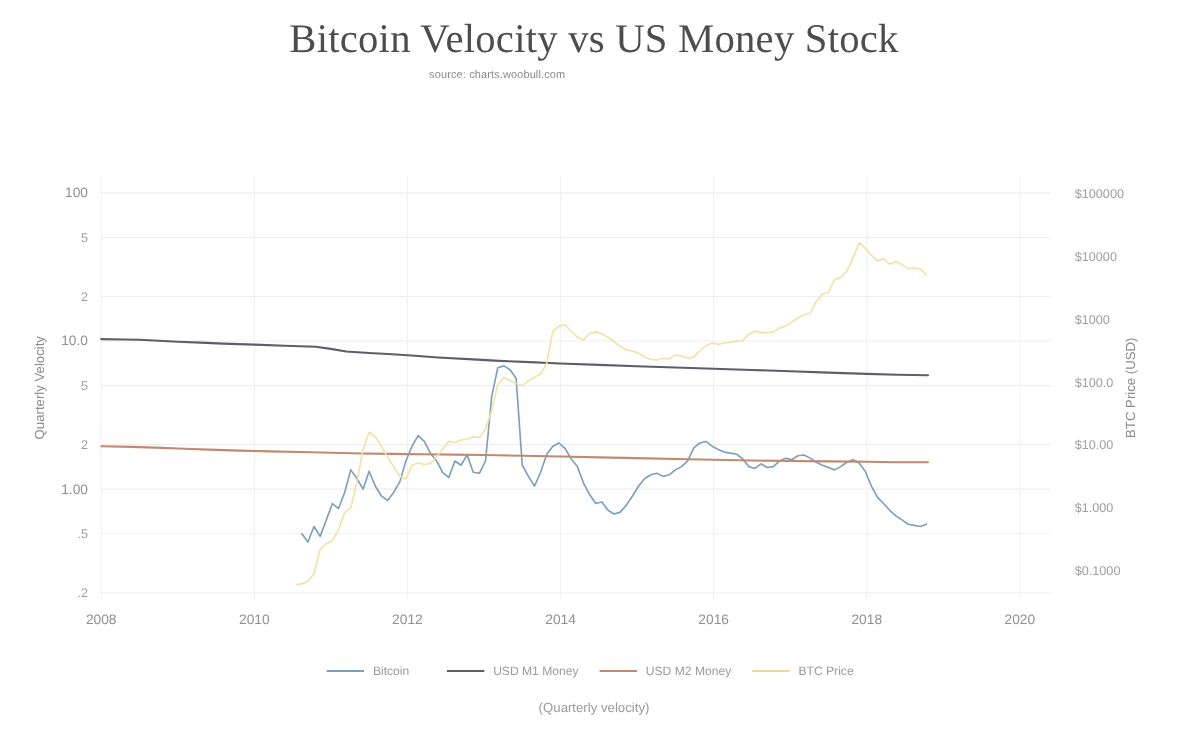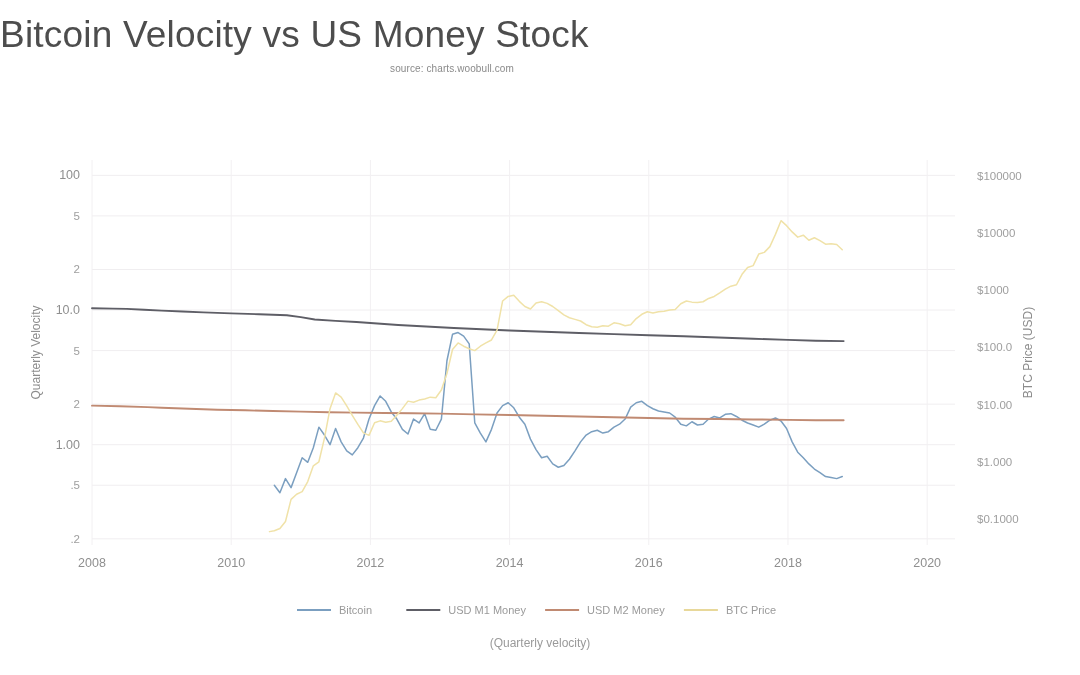--- a/index.html
+++ b/index.html
@@ -17,25 +17,26 @@
   }
   #chart-root {
     position: absolute;
     inset: 0;
   }
   .chart-title {
     position: absolute;
     top: 14px;
     left: 0;
     width: 1080px;
+    text-align: center;
     font-size: 37px;
     font-weight: 400;
     color: #4d4d4d;
     letter-spacing: 0.2px;
-    font-family: Liberation Sans, sans-serif;
+    font-family: Liberation Serif, serif;
   }
   .chart-source {
     position: absolute;
     top: 63px;
     left: 0;
     width: 904px;
     text-align: center;
     font-size: 10px;
     color: #8a8a8a;
     letter-spacing: 0.1px;

